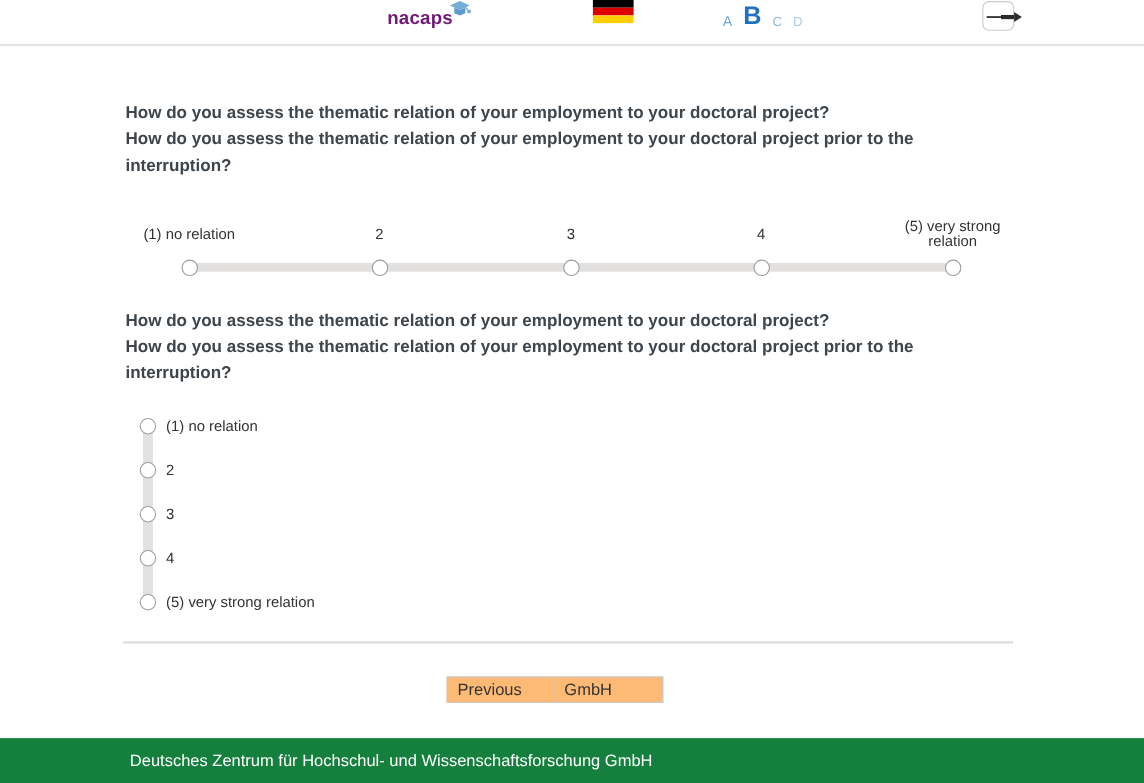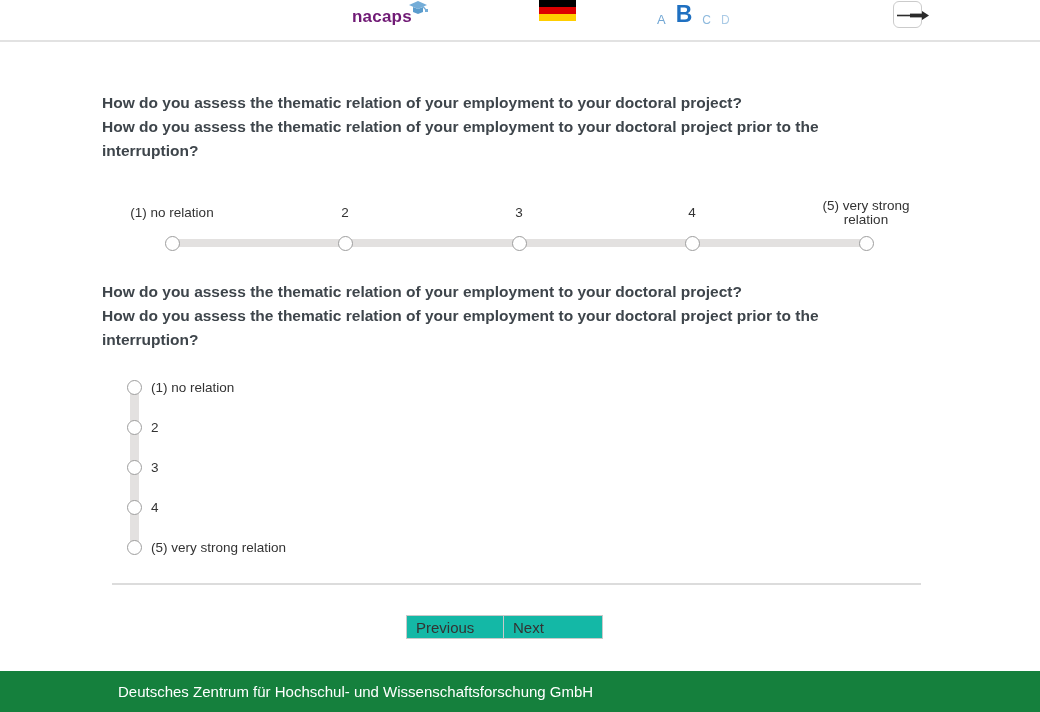--- a/index.html
+++ b/index.html
@@ -44,21 +44,21 @@
   .fs-d { font-size: 12px; color: #abcbe6; }
   .logout-btn {
     position: absolute; left: 893px; top: 1px; width: 29px; height: 27px;
     background: #ffffff; border: 1px solid #cbcbcb; border-radius: 6px;
     cursor: pointer; overflow: visible; padding: 0;
   }
   .logout-btn svg { position: absolute; left: 3px; top: 8px; overflow: visible; }
 
   
   .question {
-    position: absolute; left: 102px; width: 795px;
+    position: absolute; left: 114px; width: 795px;
     color: #3e454b; font-size: 15.5px; font-weight: bold; line-height: 24px;
   }
   .q1 { top: 91px; }
   .q2 { top: 280px; }
 
   
   .slider-wrap { position: absolute; left: 0; top: 0; }
   .slider-label {
     position: absolute; height: 30px; top: 198px;
     display: flex; align-items: center; justify-content: center;
@@ -89,21 +89,21 @@
   }
   .radio-label { margin-left: 9px; color: #333333; font-size: 13.5px; }
 
   
   .content-divider {
     position: absolute; left: 112px; top: 583px; width: 809px; height: 2px;
     background: #dcdcdc;
   }
   .nav-btn {
     position: absolute; top: 615px; height: 24px;
-    background: #14b8a6; border: 1px solid #c9c9c9;
+    background: #fdba74; border: 1px solid #c9c9c9;
     color: #333333; font-size: 15px; font-family: "Liberation Sans", sans-serif;
     text-align: left; padding: 1px 0 0 9px; cursor: pointer;
   }
   .btn-previous { left: 406px; width: 98px; }
   .btn-next { left: 503px; width: 100px; }
 
   
   .footer {
     position: absolute; left: 0; top: 671px; width: 1040px; height: 41px;
     background: #15803d;
@@ -197,17 +197,17 @@
   <span class="radio-label">4</span>
 </div>
 <div class="radio-row" style="top: 535px;">
   <span class="radio-circle"></span>
   <span class="radio-label">(5) very strong relation</span>
 </div>
 
 <div class="content-divider"></div>
 
 <button class="nav-btn btn-previous">Previous</button>
-<button class="nav-btn btn-next">Next</button>
+<button class="nav-btn btn-next">GmbH</button>
 
 <div class="footer">
   <span class="footer-text">Deutsches Zentrum für Hochschul- und Wissenschaftsforschung GmbH</span>
 </div>
 
 </body></html>

